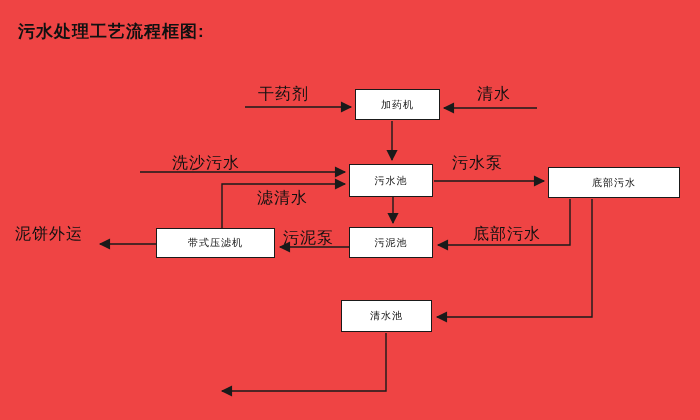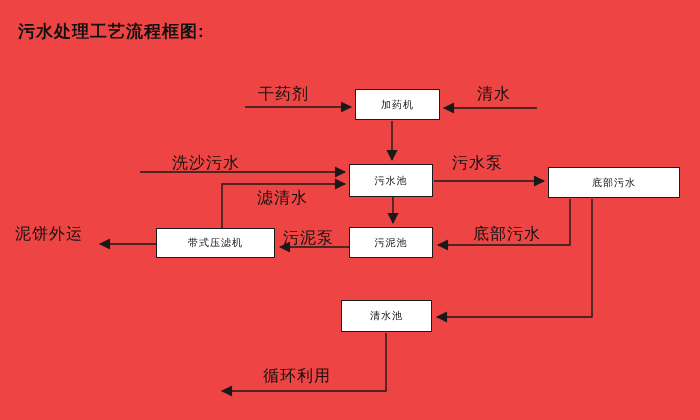--- a/index.html
+++ b/index.html
@@ -91,15 +91,14 @@
   <div class="node" style="left:341px; top:300px; width:91px;  height:32px;">清水池</div>
 
   <span class="edge-label" style="left:258px; top:84px;">干药剂</span>
   <span class="edge-label" style="left:477px; top:84px;">清水</span>
   <span class="edge-label" style="left:172px; top:153px;">洗沙污水</span>
   <span class="edge-label" style="left:452px; top:153px;">污水泵</span>
   <span class="edge-label" style="left:257px; top:188px;">滤清水</span>
   <span class="edge-label" style="left:283px; top:228px;">污泥泵</span>
   <span class="edge-label" style="left:473px; top:224px;">底部污水</span>
   <span class="edge-label" style="left:15px;  top:224px;">泥饼外运</span>
-  <span class="edge-label" style="left:263px; top:366px;">循环利用</span>
 
 </div>
 
 </body></html>

